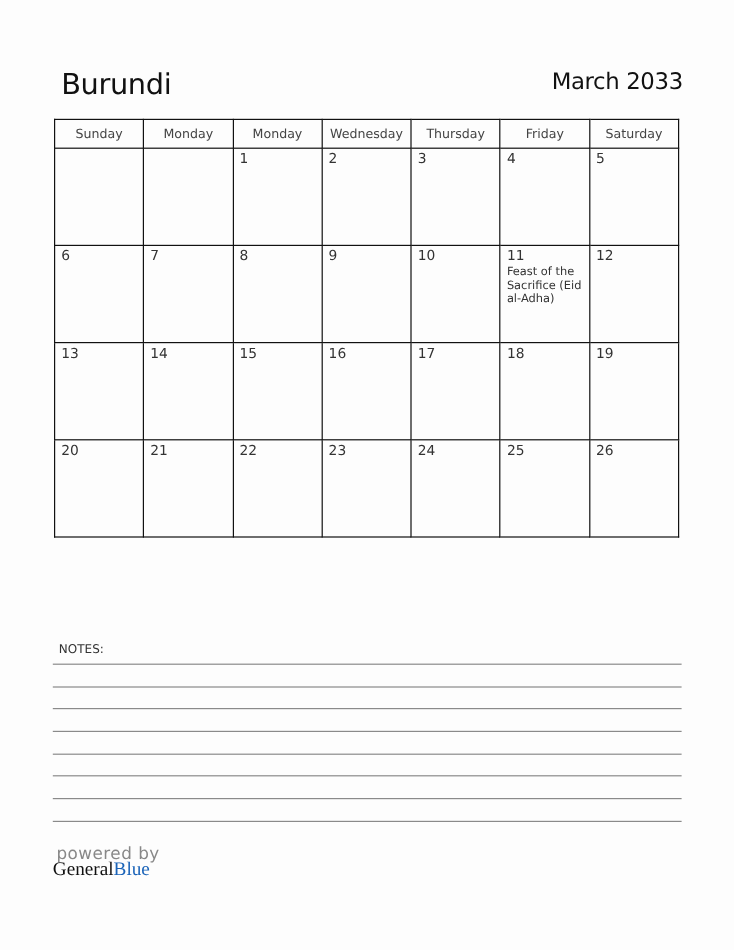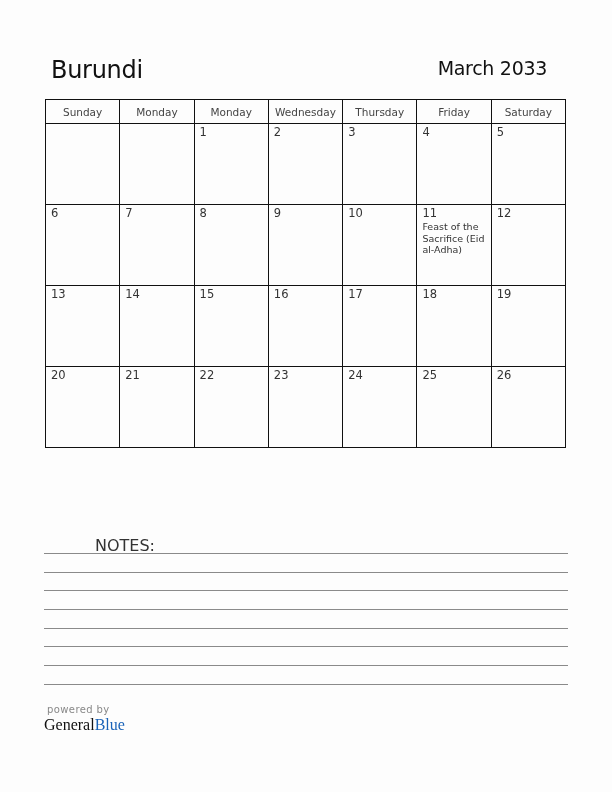--- a/index.html
+++ b/index.html
@@ -1,27 +1,27 @@
 <!DOCTYPE html>
 <html><head>
 <meta charset="utf-8">
 <style>
   html, body { margin:0; padding:0; background:#fdfdfd; }
   body { width:612px; height:792px; position:relative; font-family:"DejaVu Sans", sans-serif; color:#222; overflow:hidden; }
   .country { position:absolute; left:51px; top:56px; font-size:24px; color:#111; letter-spacing:-0.3px; }
-  .month { position:absolute; right:65px; top:57px; font-size:19px; color:#111; letter-spacing:-0.3px; }
+  .month { position:absolute; right:43px; top:57px; font-size:19px; color:#111; letter-spacing:-0.3px; }
   table.cal { position:absolute; left:45px; top:99px; width:521px; border-collapse:collapse; table-layout:fixed; }
   table.cal th, table.cal td { border:1.3px solid #111; }
   table.cal th { height:23px; font-size:10.5px; font-weight:normal; color:#444; padding:0; text-align:center;margin-top:11px; }
   table.cal td { height:76px; vertical-align:top; padding:2px 5px; font-size:11px; color:#333; }
   .dnum { display:block; font-size:11.5px; line-height:13px; }
   .event { display:block; font-size:9.5px; line-height:11.5px; color:#333; margin-top:1px; }
-  .notes-label { position:absolute; left:49px; top:536px; font-size:16px; color:#333;margin-left:46px; }
+  .notes-label { position:absolute; left:49px; top:536px; font-size:10px; color:#333; }
   .nline { position:absolute; left:44px; width:524px; height:0; border-top:1px solid #8a8a8a; }
-  .powered { position:absolute; left:47px; top:704px; font-size:10px; color:#888; letter-spacing:0.4px; }
+  .powered { position:absolute; left:47px; top:704px; font-size:14px; color:#888; letter-spacing:0.4px; }
   .brand { position:absolute; left:44px; top:716px; font-size:16px; color:#111;font-family:Liberation Serif, serif; }
   .brand .blue { color:#1a63b8; }
 </style>
 </head>
 <body>
 
 <div class="country">Burundi</div>
 <div class="month">March 2033</div>
 
 <table class="cal">

